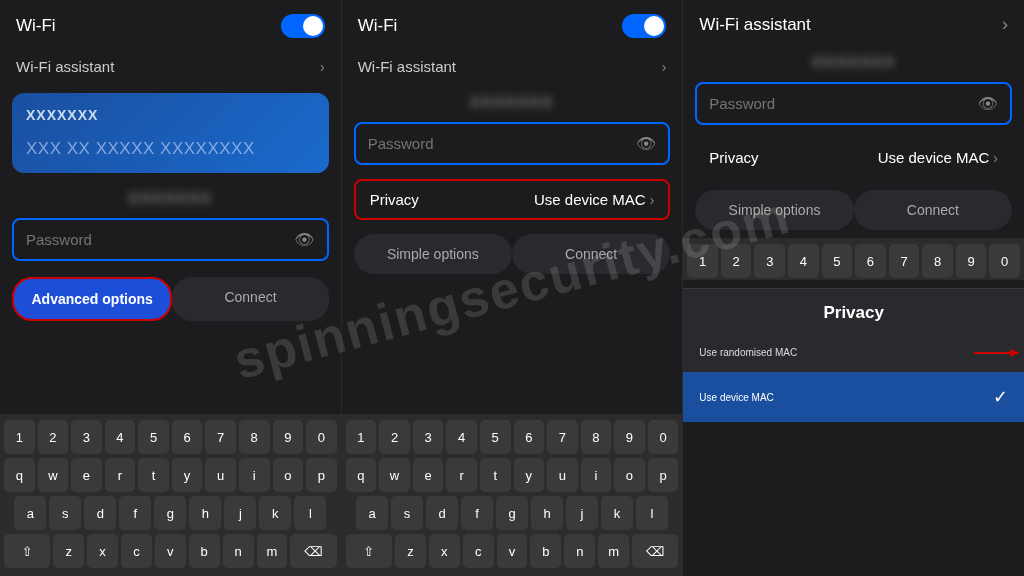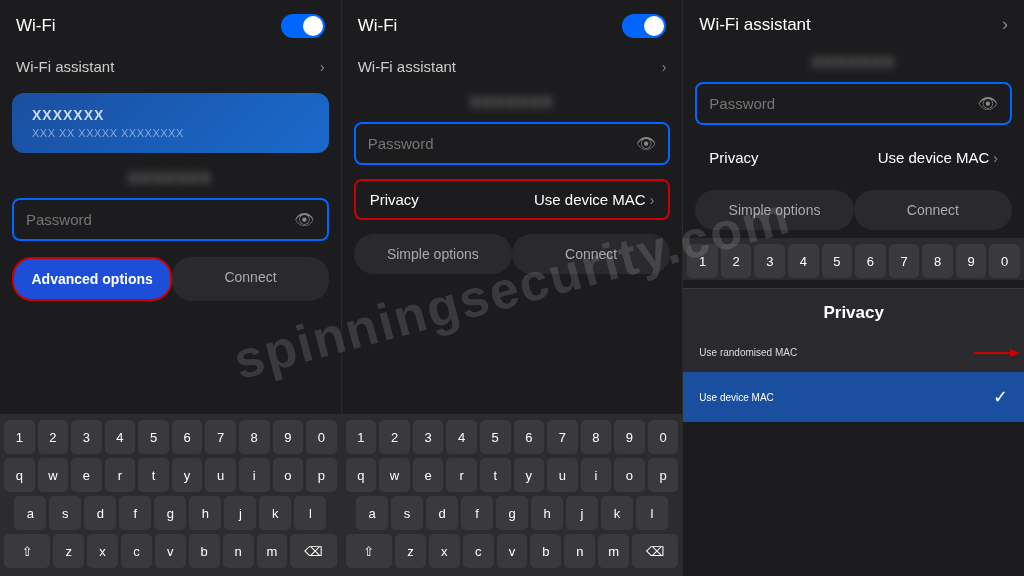--- a/index.html
+++ b/index.html
@@ -93,36 +93,36 @@
     .chevron-right {
       color: #888;
       font-size: 14px;
     }
 
     
     .network-card {
       margin: 8px 12px;
       background: linear-gradient(135deg, #1a4fa0, #1a6acc);
       border-radius: 12px;
-      padding: 14px 20px;
+      padding: 14px 14px;
       color: #fff;
       font-size: 13px;
     }
 
     .network-card .network-name {
       font-size: 14px;
       font-weight: 600;
       color: #cde;
       letter-spacing: 1px;
     }
 
     .network-card .network-sub {
-      font-size: 11px;
+      font-size: 17px;
       color: rgba(200,220,255,0.6);
-      margin-top: 4px;
+      margin-top: 16px;
       letter-spacing: 0.5px;
     }
 
     
     .network-name-row {
       text-align: center;
       color: #bbb;
       font-size: 15px;
       padding: 8px 0 4px;
       letter-spacing: 2px;

